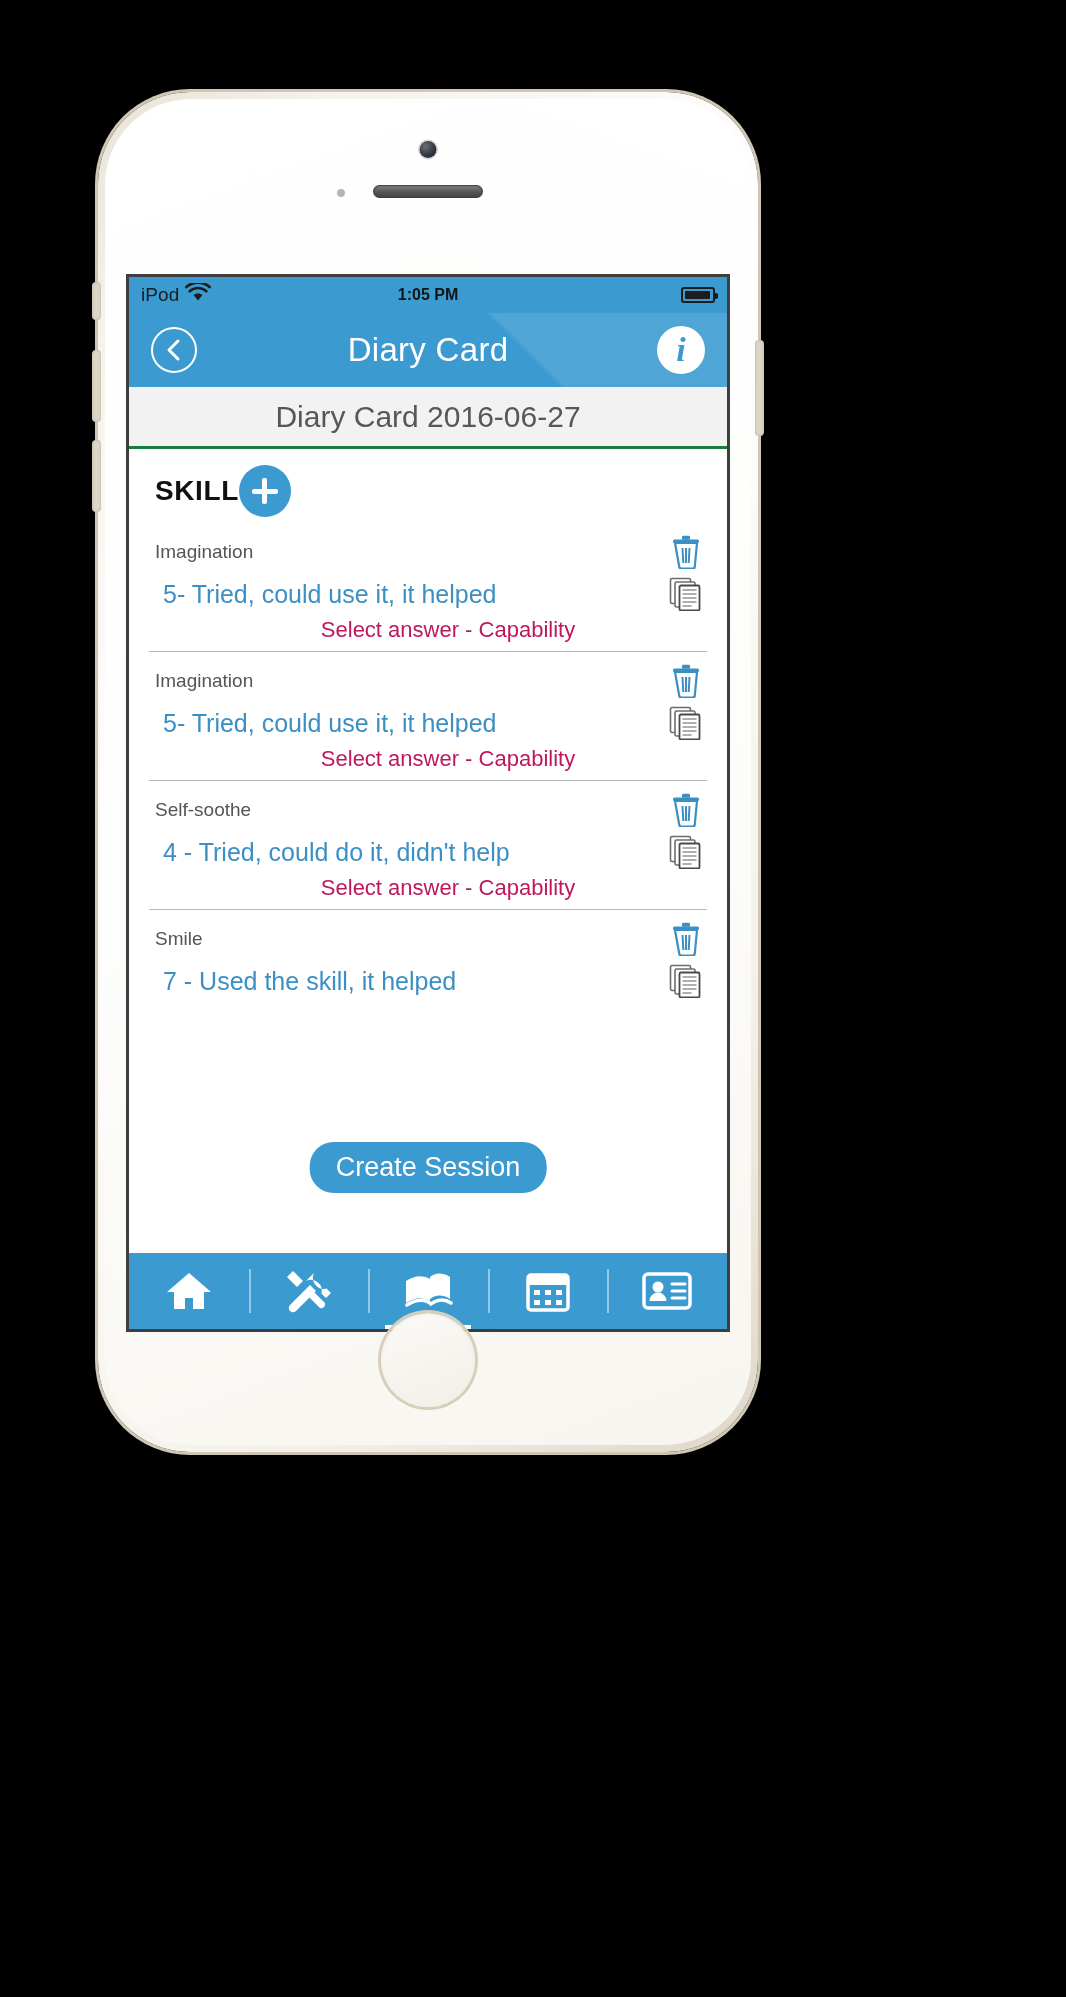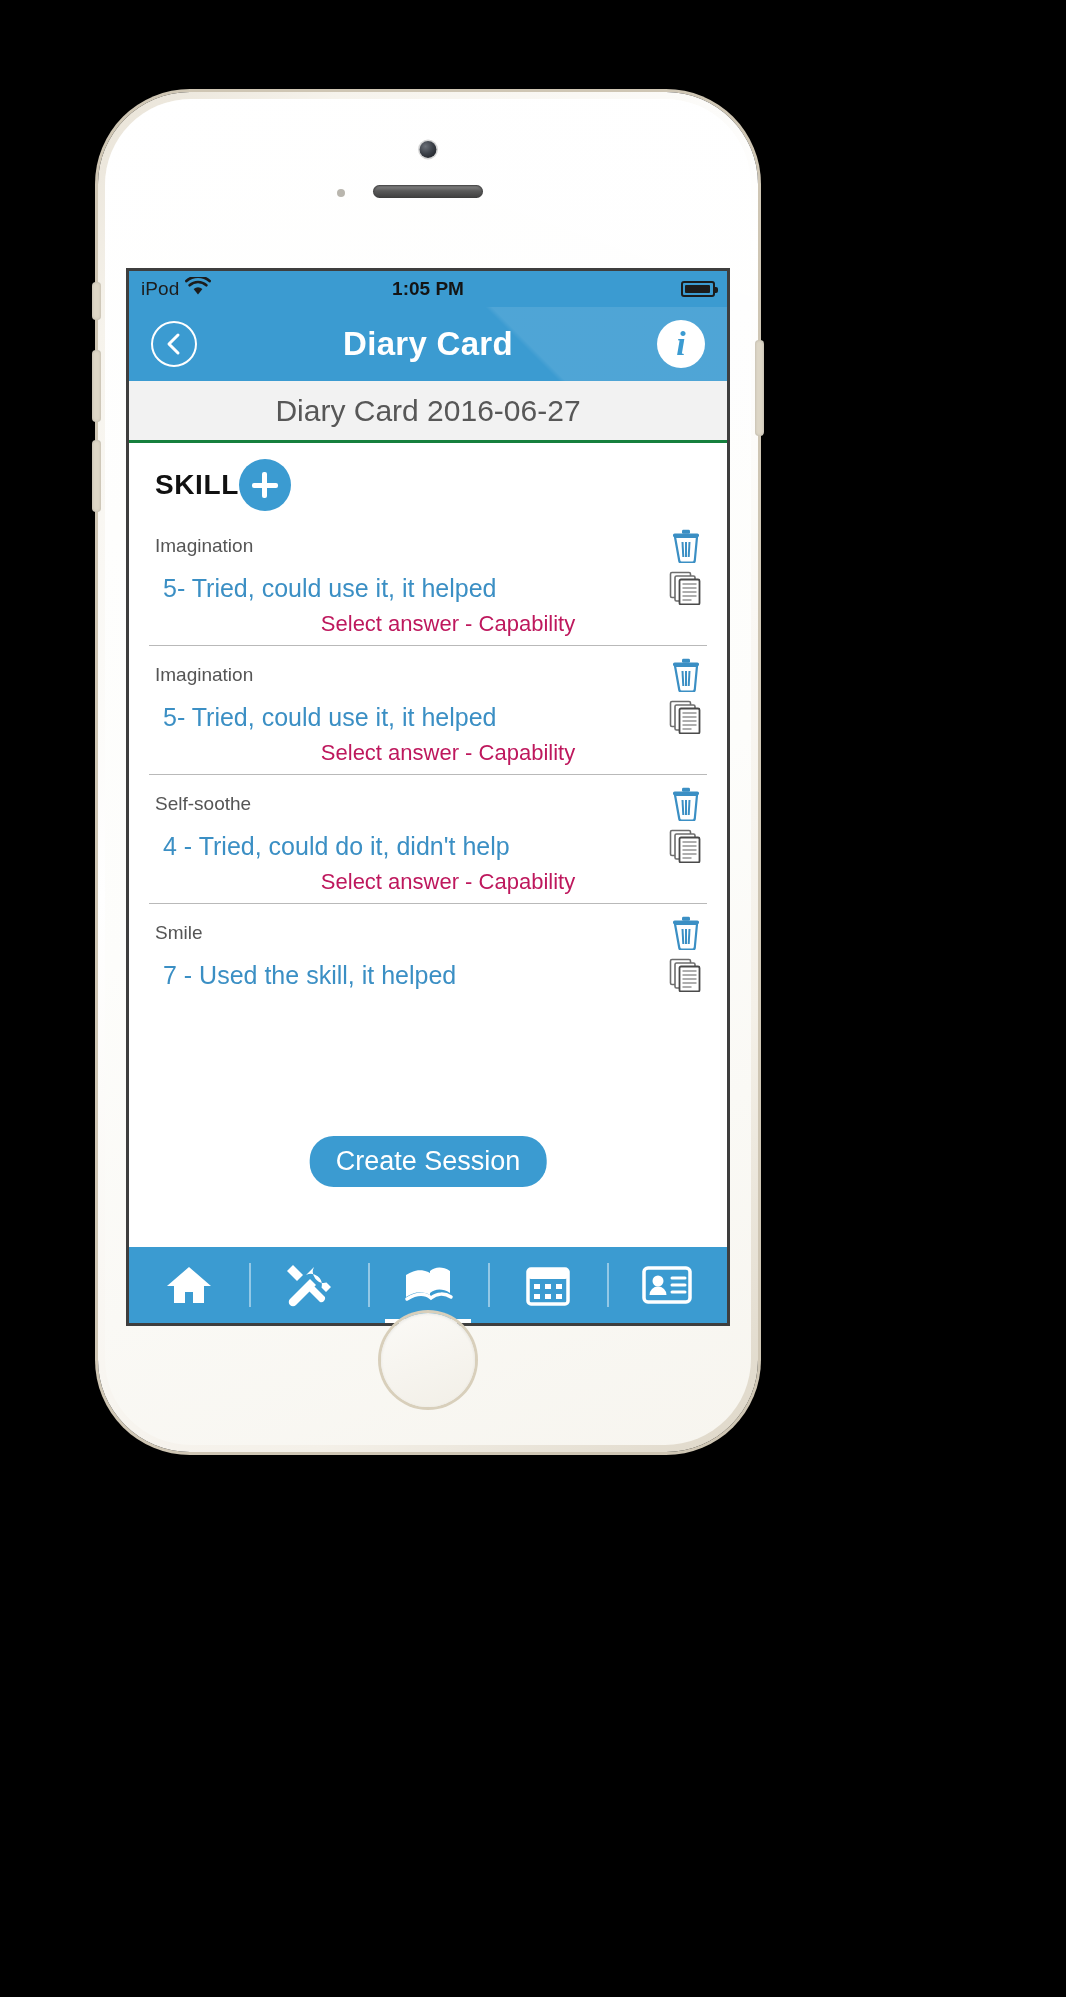--- a/index.html
+++ b/index.html
@@ -63,39 +63,39 @@
   
   .btn-side { position:absolute; background:#ddd6c6; border-radius:4px; box-shadow: inset 0 0 3px rgba(0,0,0,.18); }
   .btn-mute  { left:-6px; top:190px;  width:9px;  height:38px; }
   .btn-volup { left:-6px; top:258px;  width:9px;  height:72px; }
   .btn-voldn { left:-6px; top:348px;  width:9px;  height:72px; }
   .btn-power { right:-6px; top:248px; width:9px;  height:96px; }
 
   
   .screen {
     position:absolute;
-    left:24px; top:172px;
+    left:24px; top:178px;
     width:598px; height:1052px;
     background:#fff;
     overflow:hidden;
     box-shadow: 0 0 0 3px #3e3e3e;
   }
 
   
   .statusbar {
     height:36px; background:#3b9bd1;
     display:flex; align-items:center; padding:0 12px;
     position:relative;
     font-size:18px; color:#1b1b1b; font-weight:600;
   }
   .sb-left { display:flex; align-items:center; gap:6px; }
   .sb-carrier { font-size:19px; font-weight:400; letter-spacing:.1px; color:#1d1d1d; }
   .sb-time {
     position:absolute; left:50%; top:50%; transform:translate(-50%,-50%);
-    font-size:19px; font-weight:700; color:#141414;
+    font-size:16px; font-weight:700; color:#141414;
   }
   .sb-right { margin-left:auto; display:flex; align-items:center; }
   .battery {
     width:34px; height:16px; border:2px solid #1c1c1c; border-radius:3px;
     position:relative; padding:2px;
   }
   .battery::after {
     content:""; position:absolute; right:-5px; top:4px;
     width:3px; height:6px; background:#1c1c1c; border-radius:0 2px 2px 0;
   }
@@ -107,21 +107,21 @@
     display:flex; align-items:center; justify-content:space-between;
     padding:0 22px; position:relative;
   }
   .navbar::before{
     content:""; position:absolute; inset:0;
     background: linear-gradient(225deg, rgba(255,255,255,.10) 0%, rgba(255,255,255,.10) 35%, rgba(255,255,255,0) 36%);
     pointer-events:none;
   }
   .nav-title {
     position:absolute; left:50%; top:50%; transform:translate(-50%,-50%);
-    color:#fff; font-size:33px; font-weight:700; letter-spacing:.3px;
+    color:#fff; font-size:33px; font-weight:400; letter-spacing:.3px;
     white-space:nowrap;
   }
   .back-btn {
     width:46px; height:46px; border-radius:50%;
     border:2.5px solid #fff;
     display:flex; align-items:center; justify-content:center;
     position:relative; z-index:2;
   }
   .back-btn svg { display:block; }
   .info-btn {

